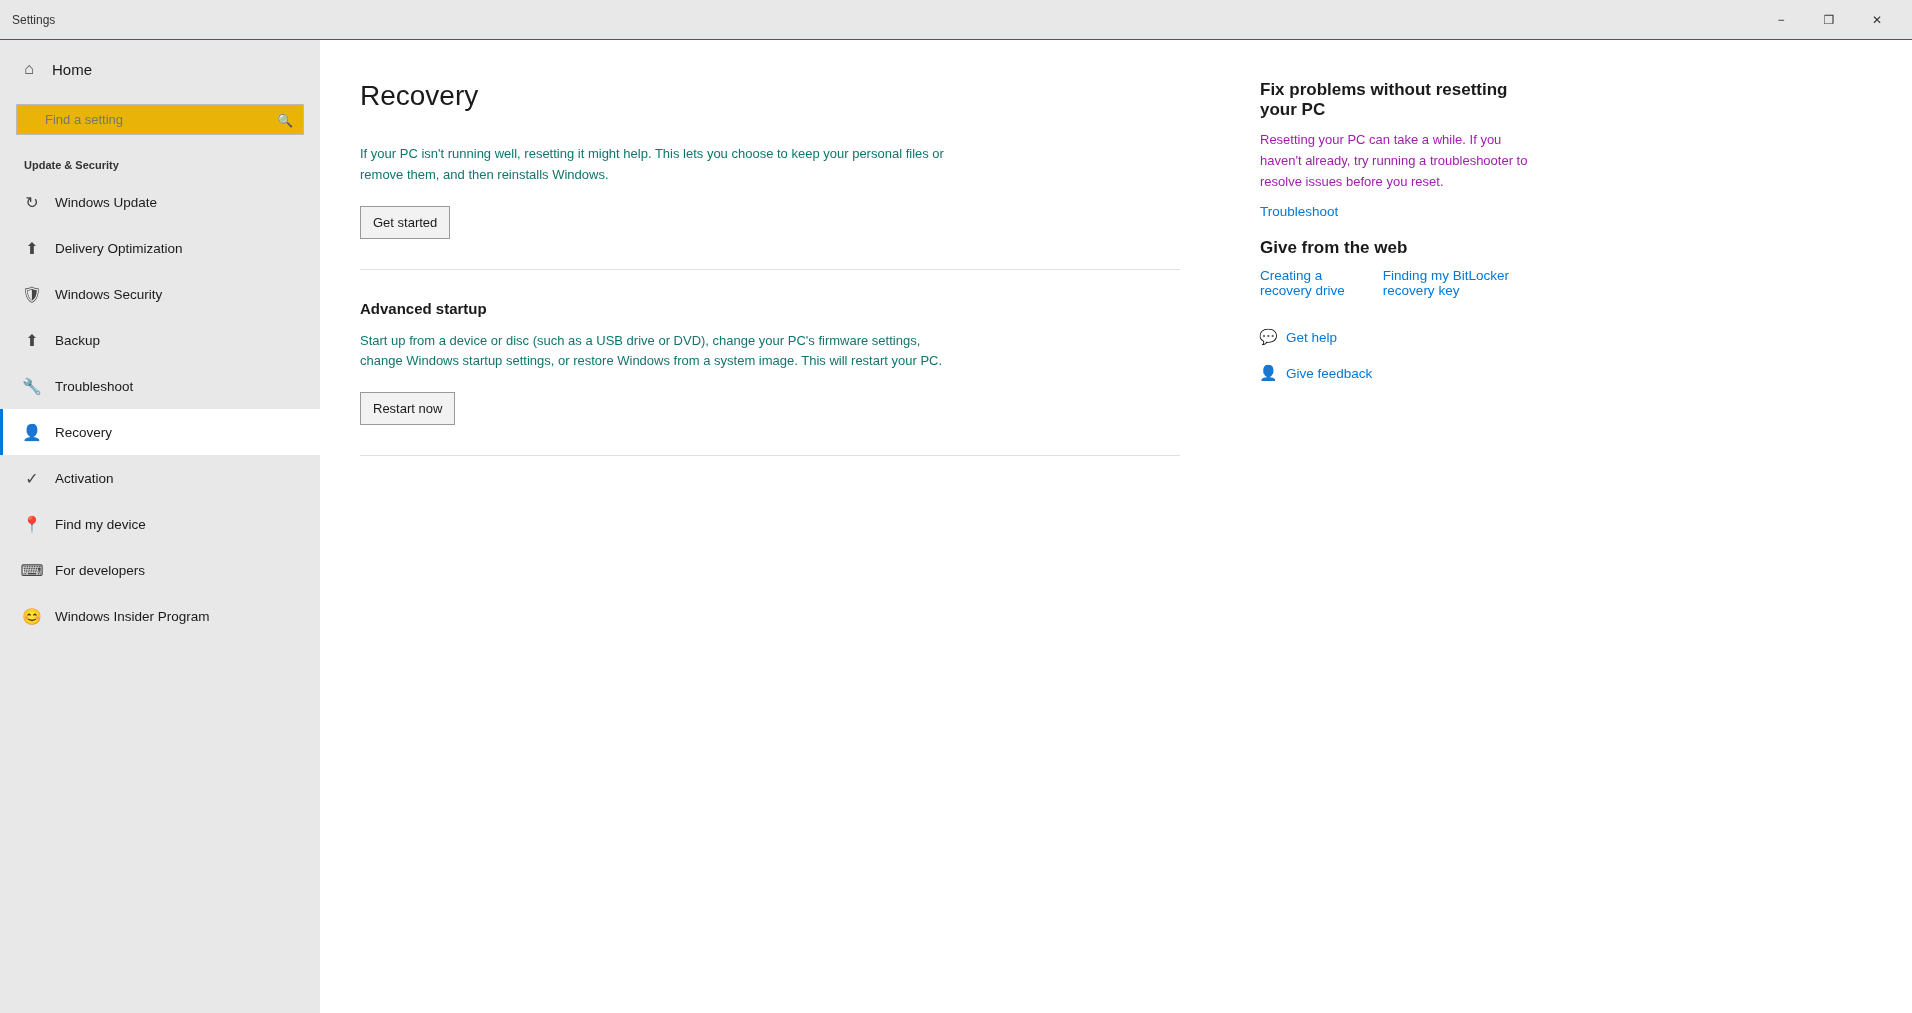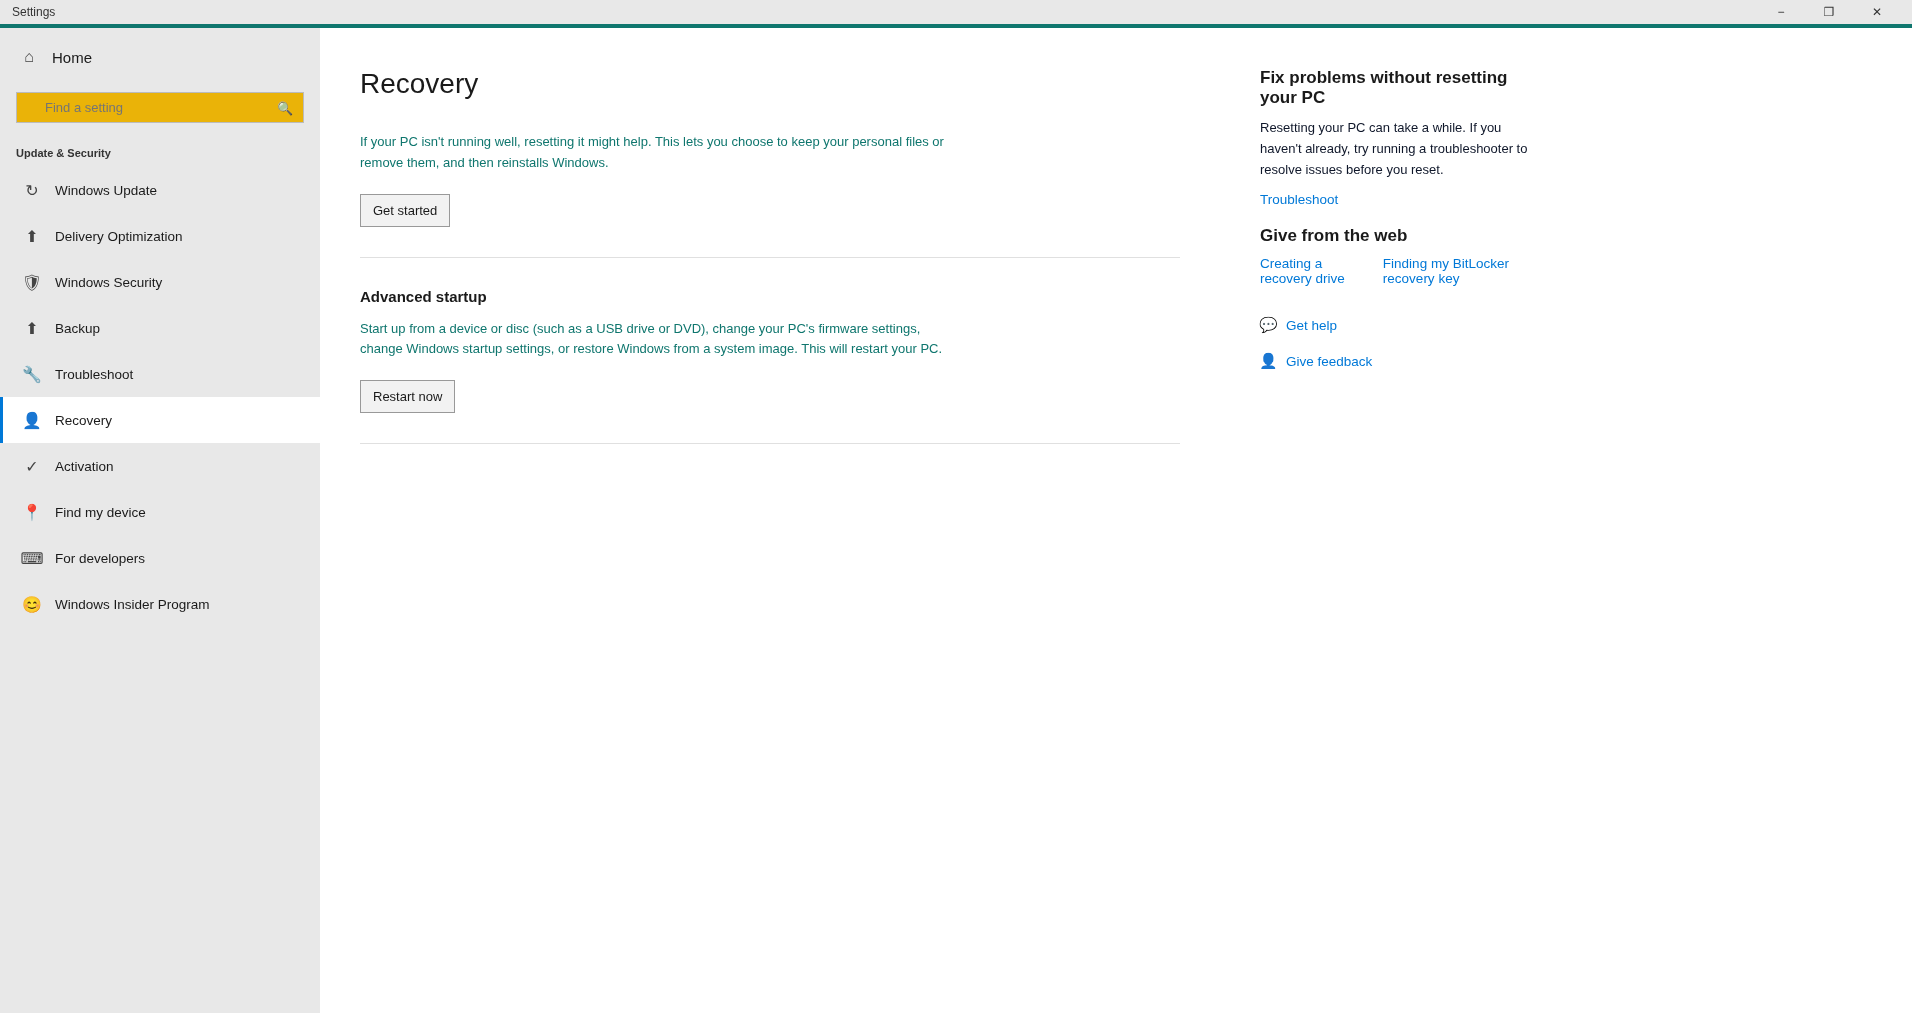--- a/index.html
+++ b/index.html
@@ -12,23 +12,23 @@
       display: flex;
       flex-direction: column;
     }
 
     
     .title-bar {
       display: flex;
       align-items: center;
       justify-content: space-between;
       background: #e8e8e8;
-      height: 28px;
+      height: 40px;
       padding: 0 12px;
-      border-bottom: 4px solid #0f766e;
+      border-bottom: 1px solid #0f766e;
       flex-shrink: 0;
     }
     .title-bar-title {
       font-size: 12px;
       color: #333;
     }
     .title-bar-controls {
       display: flex;
       gap: 2px;
     }
@@ -84,21 +84,21 @@
     }
     .sidebar-search .search-icon {
       position: absolute;
       right: 10px;
       top: 50%;
       transform: translateY(-50%);
       color: #555;
       font-size: 13px;
     }
     .sidebar-section-label {
-      padding: 10px 16px 8px;
+      padding: 10px 24px 8px;
       font-size: 11px;
       font-weight: 700;
       color: #333;
       text-transform: none;
       letter-spacing: 0;
     }
     .nav-item {
       display: flex;
       align-items: center;
       gap: 14px;
@@ -188,21 +188,21 @@
 
     
     .right-section-title {
       font-size: 17px;
       font-weight: 600;
       color: #1a1a1a;
       margin-bottom: 10px;
     }
     .right-desc {
       font-size: 13px;
-      color: #0f172a;
+      color: #a21caf;
       line-height: 1.6;
       margin-bottom: 10px;
     }
     .right-links {
       display: flex;
       flex-direction: row;
       gap: 8px;
       margin-bottom: 30px;
     }
     .help-item {

